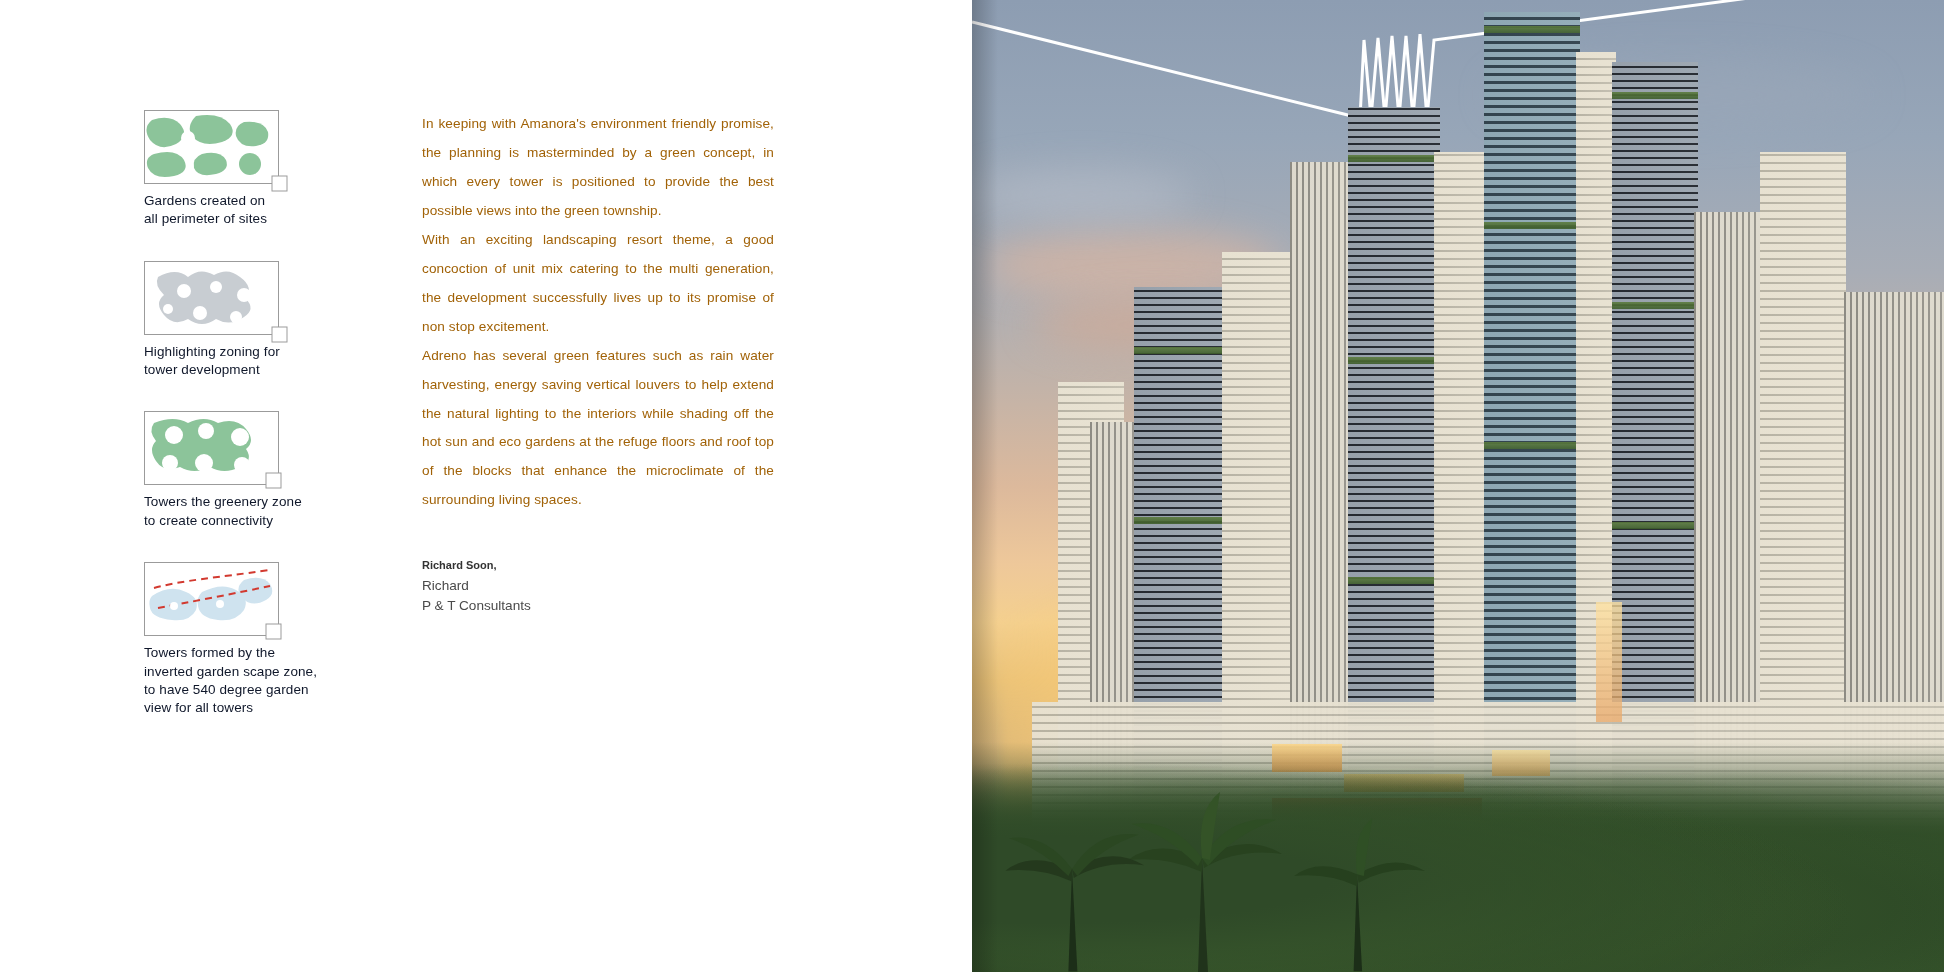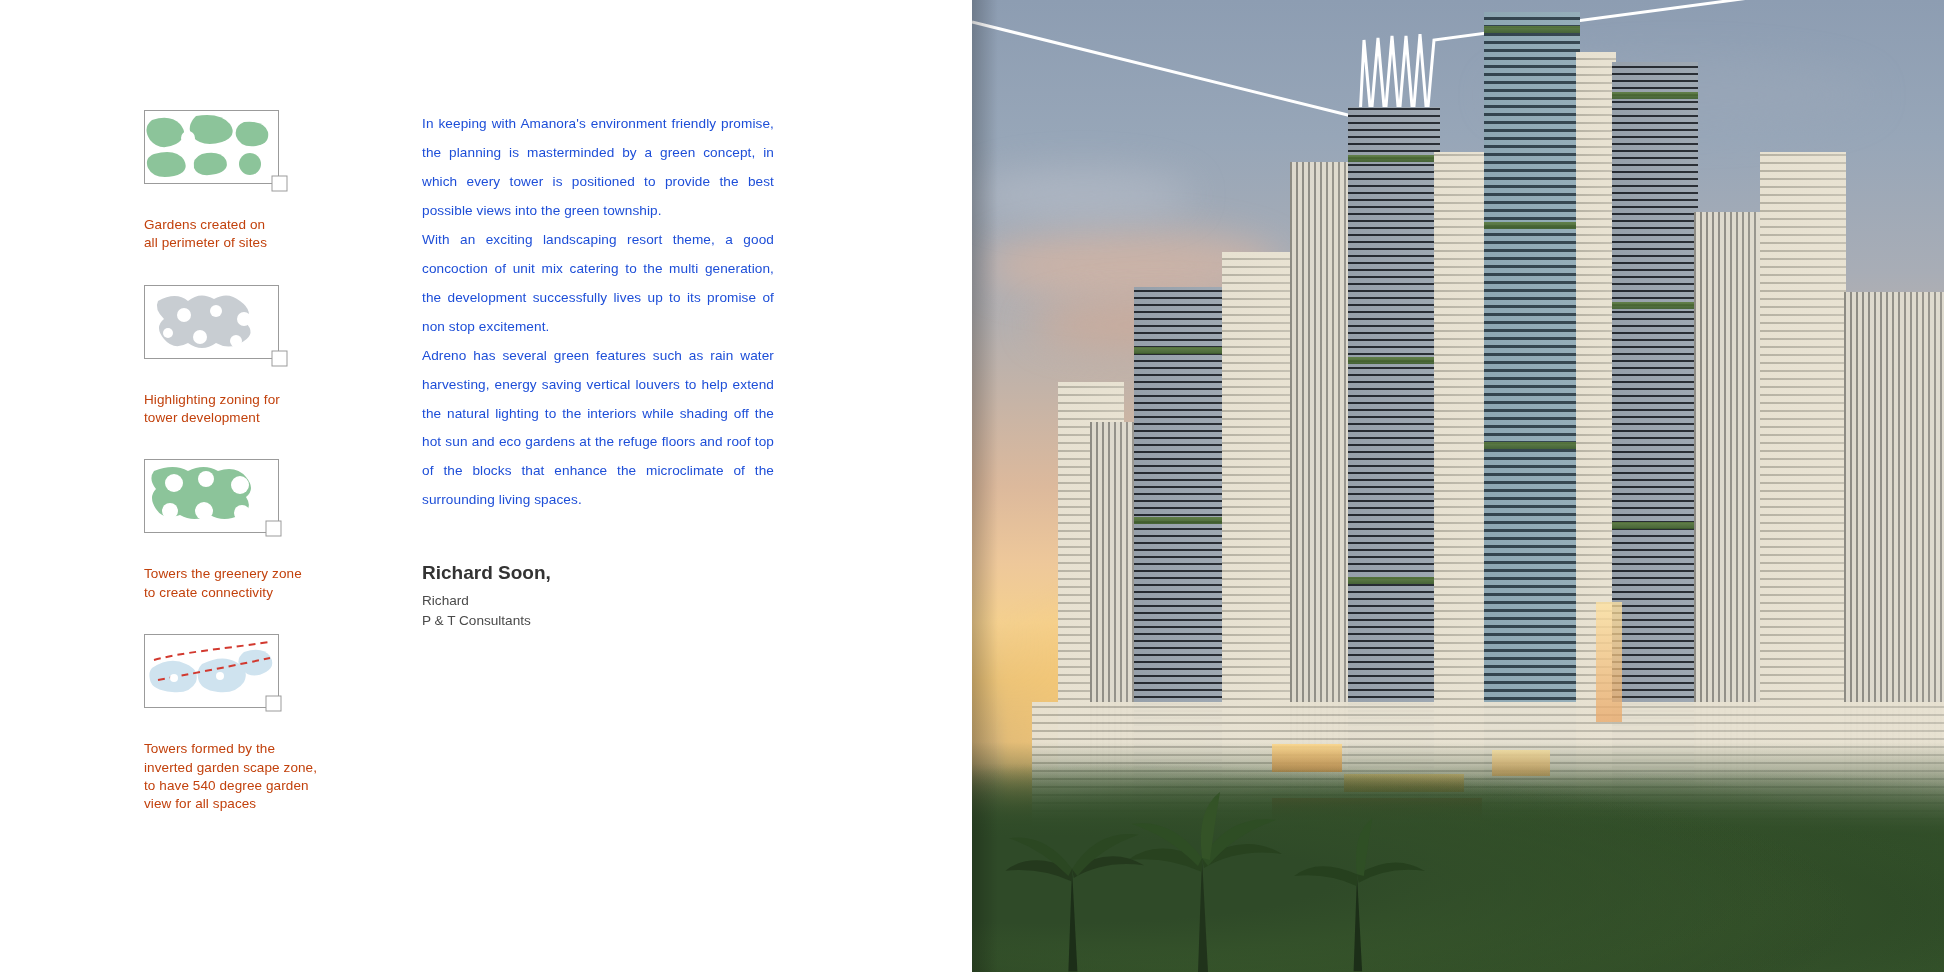--- a/index.html
+++ b/index.html
@@ -45,48 +45,48 @@
   .thumb {
     position: relative;
     width: 144px;
     height: 82px;
     background: #ffffff;
   }
   .thumb svg {
     display: block;
   }
   .caption {
-    margin-top: 24px;
+    margin-top: 0;
     font-size: 13.5px;
     line-height: 1.36;
-    color: #c2410c;
+    color: #0f172a;
     letter-spacing: 0.1px;
   }
 
   
   .copy-col {
     position: absolute;
     left: 422px;
     top: 110px;
     width: 352px;
   }
   .copy-col p {
     margin: 0;
     font-size: 13.6px;
     line-height: 2.13;
-    color: #1d4ed8;
+    color: #a16207;
     text-align: justify;
     text-justify: inter-word;
     letter-spacing: 0.1px;
   }
   .sig {
     margin-top: 40px;
   }
   .sig .name {
-    font-size: 19px;
+    font-size: 11px;
     font-weight: bold;
     color: #333333;
     line-height: 1.9;
   }
   .sig .role {
     font-size: 13.6px;
     color: #4a4a4a;
     line-height: 1.45;
   }
 
@@ -302,21 +302,21 @@
             <path d="M10 26 C 40 18, 70 16, 126 8" fill="none" stroke="#d2392f" stroke-width="2" stroke-dasharray="7 5"></path>
             <path d="M14 46 C 46 40, 78 34, 126 24" fill="none" stroke="#d2392f" stroke-width="2" stroke-dasharray="7 5"></path>
             <circle cx="30" cy="44" r="4" fill="#ffffff"></circle>
             <circle cx="76" cy="42" r="4" fill="#ffffff"></circle>
           </svg>
         </div>
         <div class="caption">
           <span>Towers formed by the</span><br>
           <span>inverted garden scape zone,</span><br>
           <span>to have 540 degree garden</span><br>
-          <span>view for all spaces</span>
+          <span>view for all towers</span>
         </div>
       </div>
     </div>
 
     <div class="copy-col">
       <p>In keeping with Amanora's environment friendly promise, the planning is masterminded by a green concept, in which every tower is positioned to provide the best possible views into the green township.</p>
       <p>With an exciting landscaping resort theme, a good concoction of unit mix catering to the multi generation, the development successfully lives up to its promise of non stop excitement.</p>
       <p>Adreno has several green features such as rain water harvesting, energy saving vertical louvers to help extend the natural lighting to the interiors while shading off the hot sun and eco gardens at the refuge floors and roof top of the blocks that enhance the microclimate of the surrounding living spaces.</p>
 
       <div class="sig">

